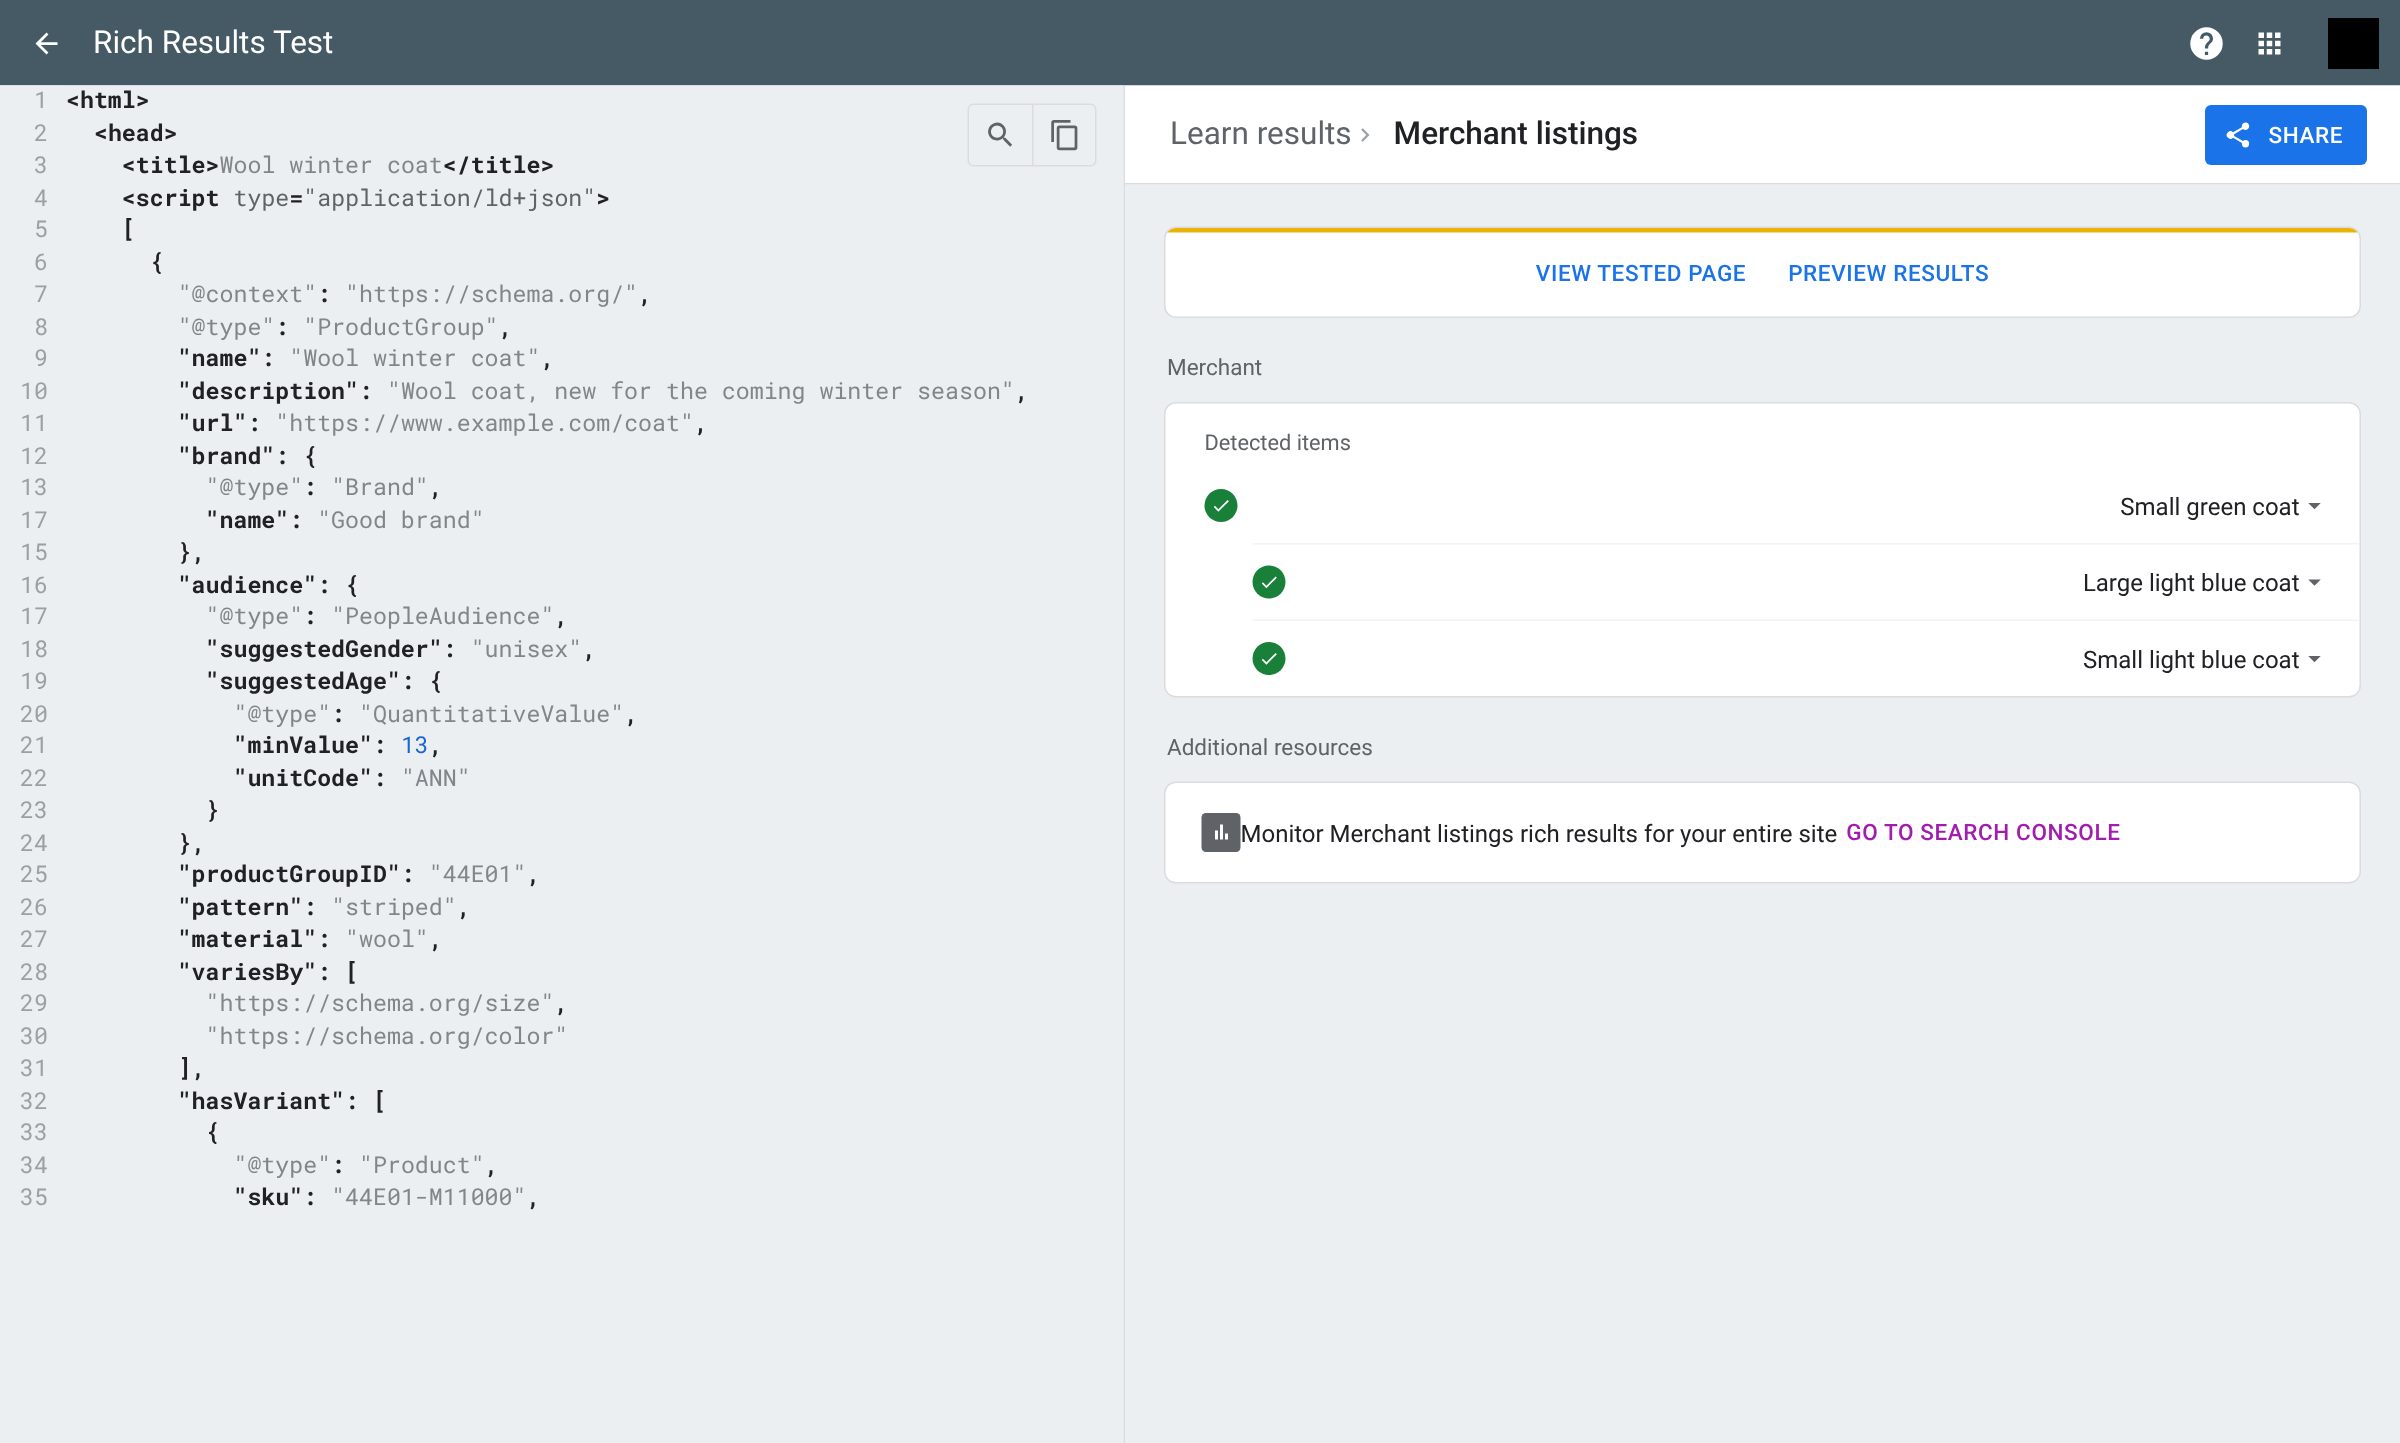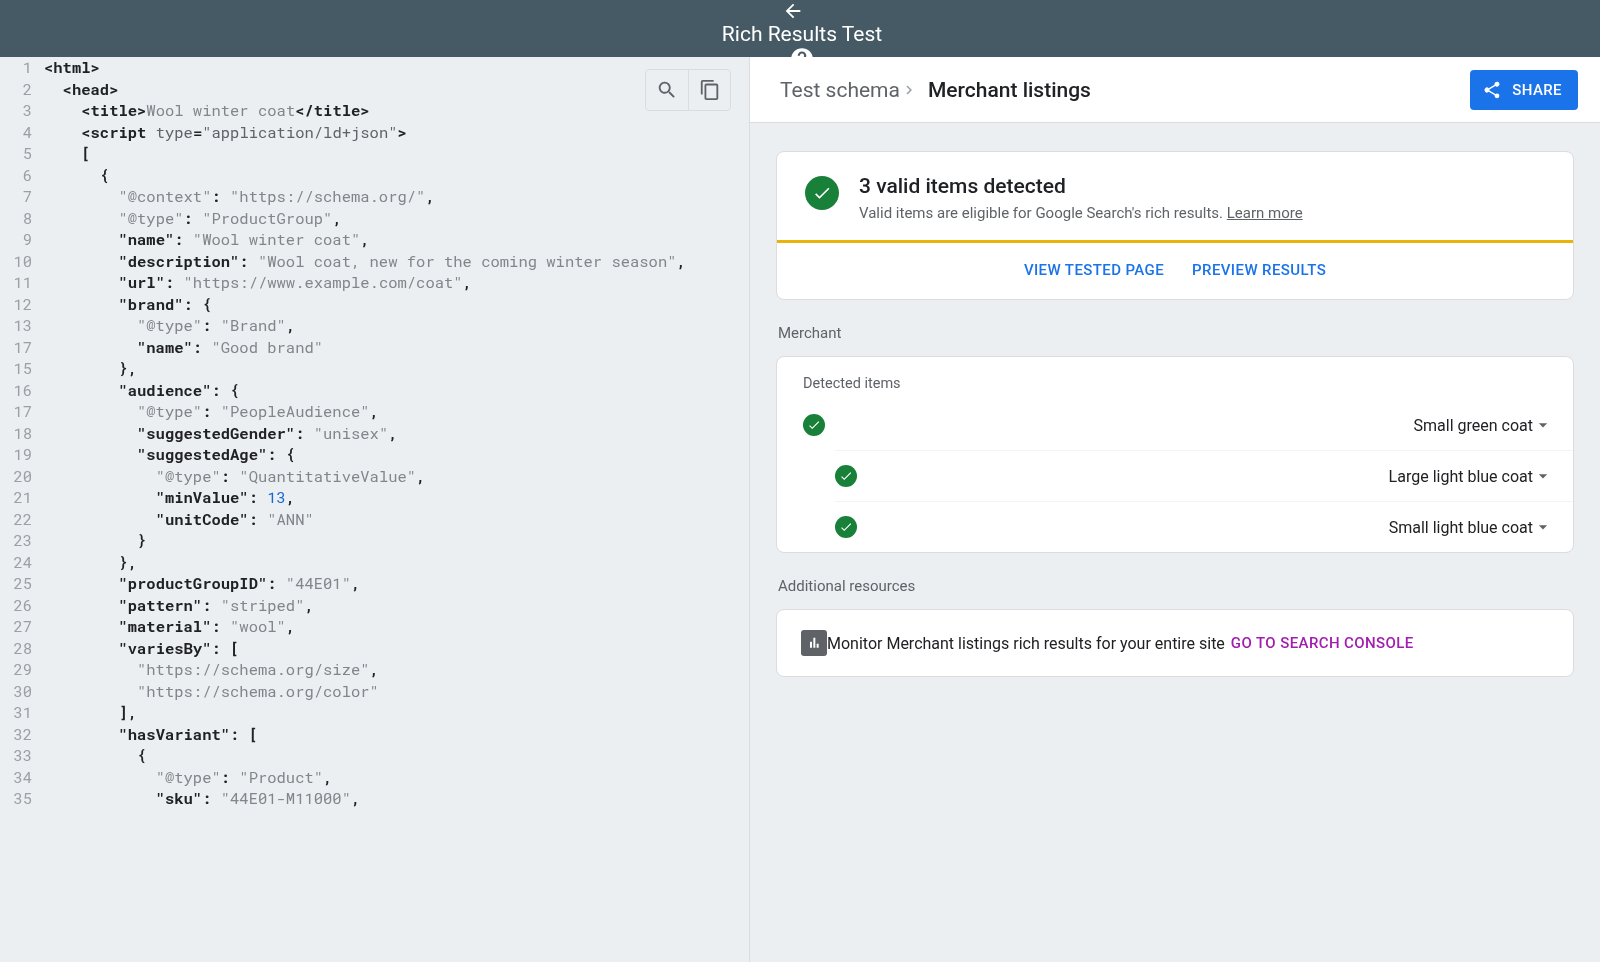--- a/index.html
+++ b/index.html
@@ -13,21 +13,20 @@
   }
 
   
   .appbar {
     height: 57px;
     background: #455a64;
     color: #fff;
     display: flex;
     align-items: center;
     padding: 0 14px 0 18px;
-    flex-direction: column;
   }
   .appbar .back {
     width: 26px; height: 26px;
     display: flex; align-items: center; justify-content: center;
     cursor: pointer;
     margin-right: 18px;
   }
   .appbar .title   { font-size: 21px; font-weight: 400; flex: 0 0 auto; }
   .appbar .spacer  { flex: 1 1 auto; }
   .appbar .icon-btn {
@@ -292,53 +291,40 @@
             <div>35</div>
           </div>
         <div class="src" id="src"><div><span class="tok-tag">&lt;</span><span class="tok-tag">html</span><span class="tok-tag">&gt;</span></div><div><span>  </span><span class="tok-tag">&lt;</span><span class="tok-tag">head</span><span class="tok-tag">&gt;</span></div><div><span>    </span><span class="tok-tag">&lt;</span><span class="tok-tag">title</span><span class="tok-tag">&gt;</span><span class="tok-str">Wool winter coat</span><span class="tok-tag">&lt;/</span><span class="tok-tag">title</span><span class="tok-tag">&gt;</span></div><div><span>    </span><span class="tok-tag">&lt;</span><span class="tok-tag">script </span><span class="tok-attr">type</span><span class="tok-pun">=</span><span class="tok-attv">"application/ld+json"</span><span class="tok-tag">&gt;</span></div><div><span class="tok-pun">    [</span></div><div><span class="tok-pun">      {</span></div><div><span>        </span><span class="tok-mkey">"@context"</span><span class="tok-pun">: </span><span class="tok-str">"https://schema.org/"</span><span class="tok-pun">,</span></div><div><span>        </span><span class="tok-mkey">"@type"</span><span class="tok-pun">: </span><span class="tok-str">"ProductGroup"</span><span class="tok-pun">,</span></div><div><span>        </span><span class="tok-key">"name"</span><span class="tok-pun">: </span><span class="tok-str">"Wool winter coat"</span><span class="tok-pun">,</span></div><div><span>        </span><span class="tok-key">"description"</span><span class="tok-pun">: </span><span class="tok-str">"Wool coat, new for the coming winter season"</span><span class="tok-pun">,</span></div><div><span>        </span><span class="tok-key">"url"</span><span class="tok-pun">: </span><span class="tok-str">"https://www.example.com/coat"</span><span class="tok-pun">,</span></div><div><span>        </span><span class="tok-key">"brand"</span><span class="tok-pun">: {</span></div><div><span>          </span><span class="tok-mkey">"@type"</span><span class="tok-pun">: </span><span class="tok-str">"Brand"</span><span class="tok-pun">,</span></div><div><span>          </span><span class="tok-key">"name"</span><span class="tok-pun">: </span><span class="tok-str">"Good brand"</span></div><div><span class="tok-pun">        },</span></div><div><span>        </span><span class="tok-key">"audience"</span><span class="tok-pun">: {</span></div><div><span>          </span><span class="tok-mkey">"@type"</span><span class="tok-pun">: </span><span class="tok-str">"PeopleAudience"</span><span class="tok-pun">,</span></div><div><span>          </span><span class="tok-key">"suggestedGender"</span><span class="tok-pun">: </span><span class="tok-str">"unisex"</span><span class="tok-pun">,</span></div><div><span>          </span><span class="tok-key">"suggestedAge"</span><span class="tok-pun">: {</span></div><div><span>            </span><span class="tok-mkey">"@type"</span><span class="tok-pun">: </span><span class="tok-str">"QuantitativeValue"</span><span class="tok-pun">,</span></div><div><span>            </span><span class="tok-key">"minValue"</span><span class="tok-pun">: </span><span class="tok-num">13</span><span class="tok-pun">,</span></div><div><span>            </span><span class="tok-key">"unitCode"</span><span class="tok-pun">: </span><span class="tok-str">"ANN"</span></div><div><span class="tok-pun">          }</span></div><div><span class="tok-pun">        },</span></div><div><span>        </span><span class="tok-key">"productGroupID"</span><span class="tok-pun">: </span><span class="tok-str">"44E01"</span><span class="tok-pun">,</span></div><div><span>        </span><span class="tok-key">"pattern"</span><span class="tok-pun">: </span><span class="tok-str">"striped"</span><span class="tok-pun">,</span></div><div><span>        </span><span class="tok-key">"material"</span><span class="tok-pun">: </span><span class="tok-str">"wool"</span><span class="tok-pun">,</span></div><div><span>        </span><span class="tok-key">"variesBy"</span><span class="tok-pun">: [</span></div><div><span>          </span><span class="tok-str">"https://schema.org/size"</span><span class="tok-pun">,</span></div><div><span>          </span><span class="tok-str">"https://schema.org/color"</span></div><div><span class="tok-pun">        ],</span></div><div><span>        </span><span class="tok-key">"hasVariant"</span><span class="tok-pun">: [</span></div><div><span class="tok-pun">          {</span></div><div><span>            </span><span class="tok-mkey">"@type"</span><span class="tok-pun">: </span><span class="tok-str">"Product"</span><span class="tok-pun">,</span></div><div><span>            </span><span class="tok-key">"sku"</span><span class="tok-pun">: </span><span class="tok-str">"44E01-M11000"</span><span class="tok-pun">,</span></div></div>
       </div>
     </div>
   </div>
 
   <div class="right">
     <div class="right-header">
       <div class="breadcrumb">
-        <span class="bc-root">Test schema</span>
+        <span class="bc-root">Learn results</span>
         <span class="chev">
           <svg width="18" height="18" viewBox="0 0 24 24" fill="#9aa0a6">
               <path d="M8.59 16.59L13.17 12 8.59 7.41 10 6l6 6-6 6z"></path>
             </svg>
         </span>
         <span class="bc-leaf">Merchant listings</span>
       </div>
       <div class="spacer"></div>
       <div class="share-btn">
         <svg width="20" height="20" viewBox="0 0 24 24" fill="#fff">
             <path d="M18 16.08a2.91 2.91 0 00-1.96.77L8.91 12.7a3.27 3.27 0 000-1.39l7.05-4.11A3 3 0 1015 5a3.27 3.27 0 00.09.7L8.04 9.81a3 3 0 100 4.38l7.12 4.16a2.82 2.82 0 00-.08.65A2.92 2.92 0 1018 16.08z"></path>
           </svg>
         <span>SHARE</span>
       </div>
     </div>
 
     <div class="right-body">
 
       <div class="card">
-        <div class="summary-top">
-          <div class="check">
-            <svg width="20" height="20" viewBox="0 0 24 24" fill="#fff">
-                <path d="M9 16.17l-3.88-3.88L3.7 13.7 9 19l12-12-1.41-1.41z"></path>
-              </svg>
-          </div>
-          <div>
-            <h2>3 valid items detected</h2>
-            <p>
-              <span>Valid items are eligible for Google Search's rich results. </span><a>Learn more</a>
-            </p>
-          </div>
-        </div>
         <div class="summary-actions">
           <div class="flat">VIEW TESTED PAGE</div>
           <div class="flat">PREVIEW RESULTS</div>
         </div>
       </div>
 
       <div class="section-title">Merchant</div>
       <div class="card detected-card">
         <div class="list-title">Detected items</div>
         <div id="det-list">

